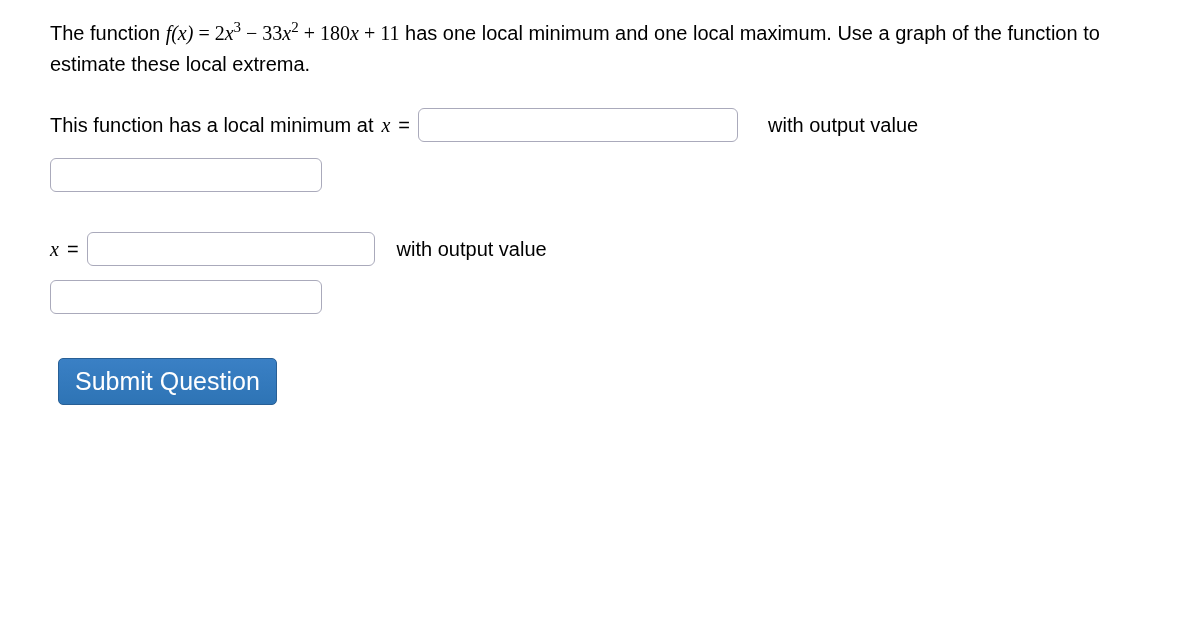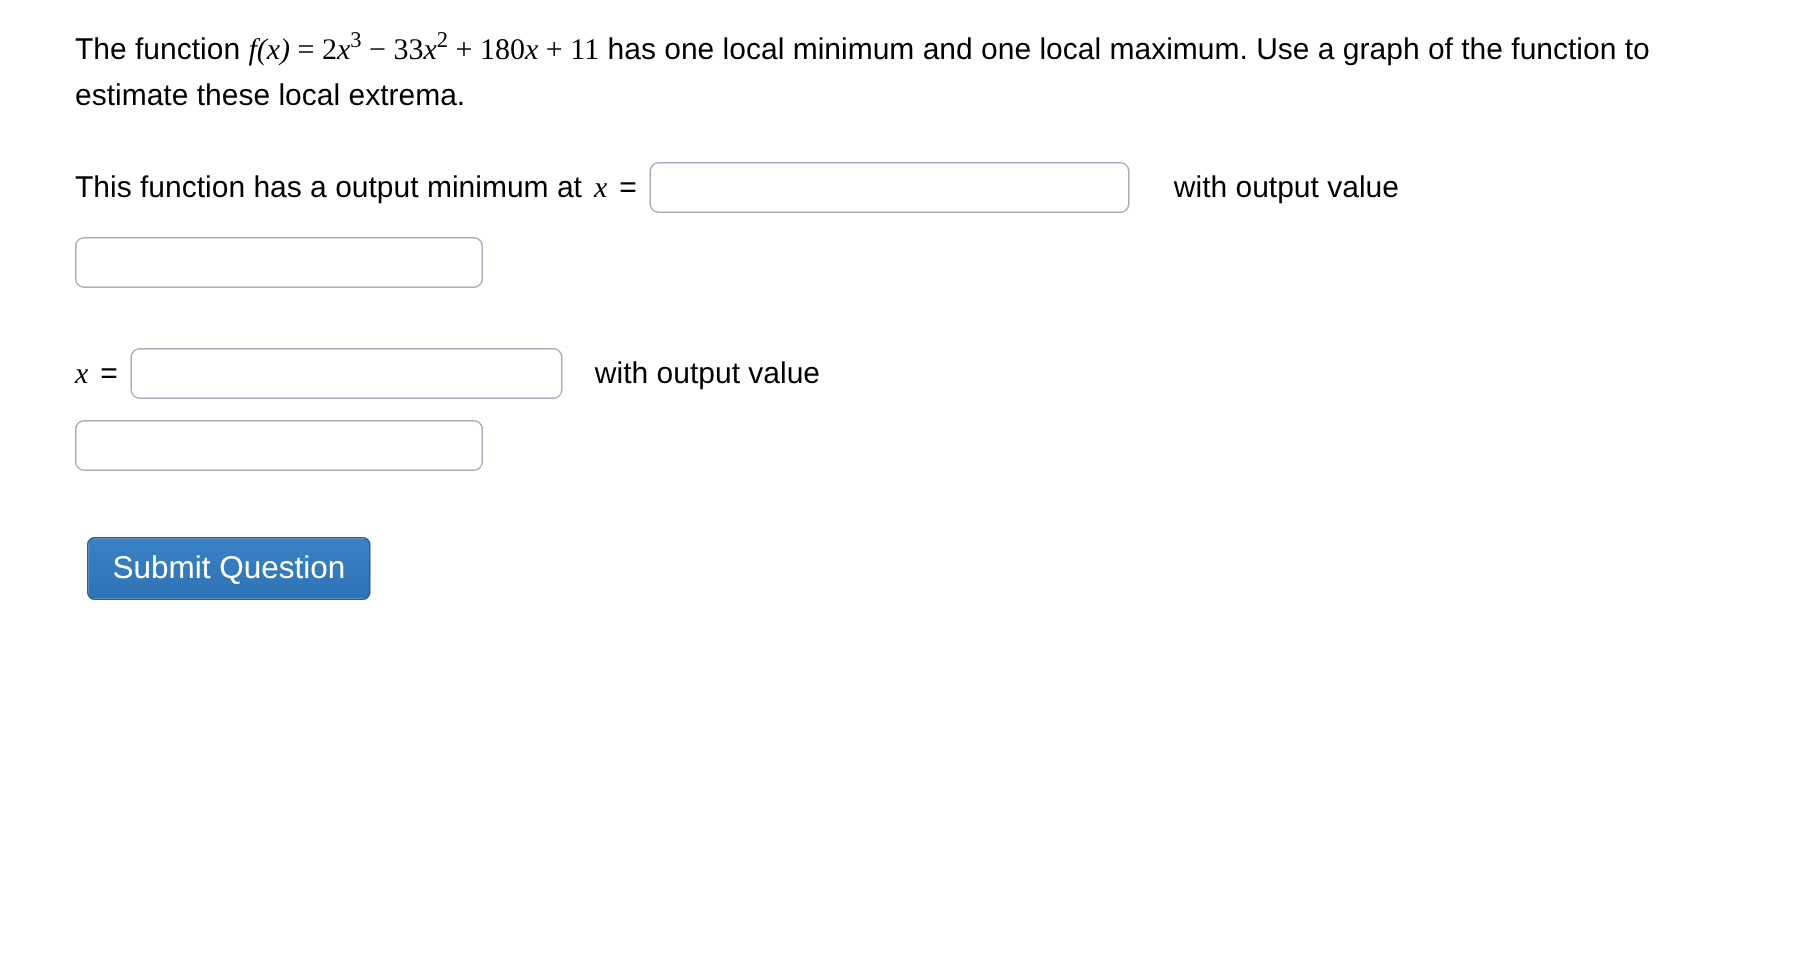--- a/index.html
+++ b/index.html
@@ -48,36 +48,36 @@
     display: inline-block;
     margin-top: 44px;
     margin-left: 8px;
     background: #2e74b5;
     background: linear-gradient(#3a80c5, #2e74b5);
     color: #fff;
     border: 1px solid #285f95;
     border-radius: 5px;
     padding: 8px 16px;
     font-family: inherit;
-    font-size: 21px;
+    font-size: 25px;
     cursor: pointer;
   }
   .varx { font-family: "Cambria Math","STIXGeneral","Times New Roman",serif; font-style: italic; }
 </style>
 </head>
 <body>
 
 
 
 <div class="question-body">
   <span>The function </span><span class="math"><span>f(x)</span><span class="plain"> = </span><span class="plain">2</span><span>x</span><sup class="plain">3</sup><span class="plain"> − </span><span class="plain">33</span><span>x</span><sup class="plain">2</sup><span class="plain"> + </span><span class="plain">180</span><span>x</span><span class="plain"> + </span><span class="plain">11</span></span><span> has one local minimum and one local maximum. Use a graph of the function to estimate these local extrema.</span>
 </div>
 
 <div class="answer-row">
-  <span>This function has a output minimum at </span>
+  <span>This function has a local minimum at </span>
     <span class="varx">x</span>
     <span> =</span>
   <input type="text" class="answer-field w-wide" style="">
   <span style="margin-left:22px;">with output value</span>
 </div>
 
 <div class="row2">
   <input type="text" class="answer-field w-small" style="">
 </div>
 

